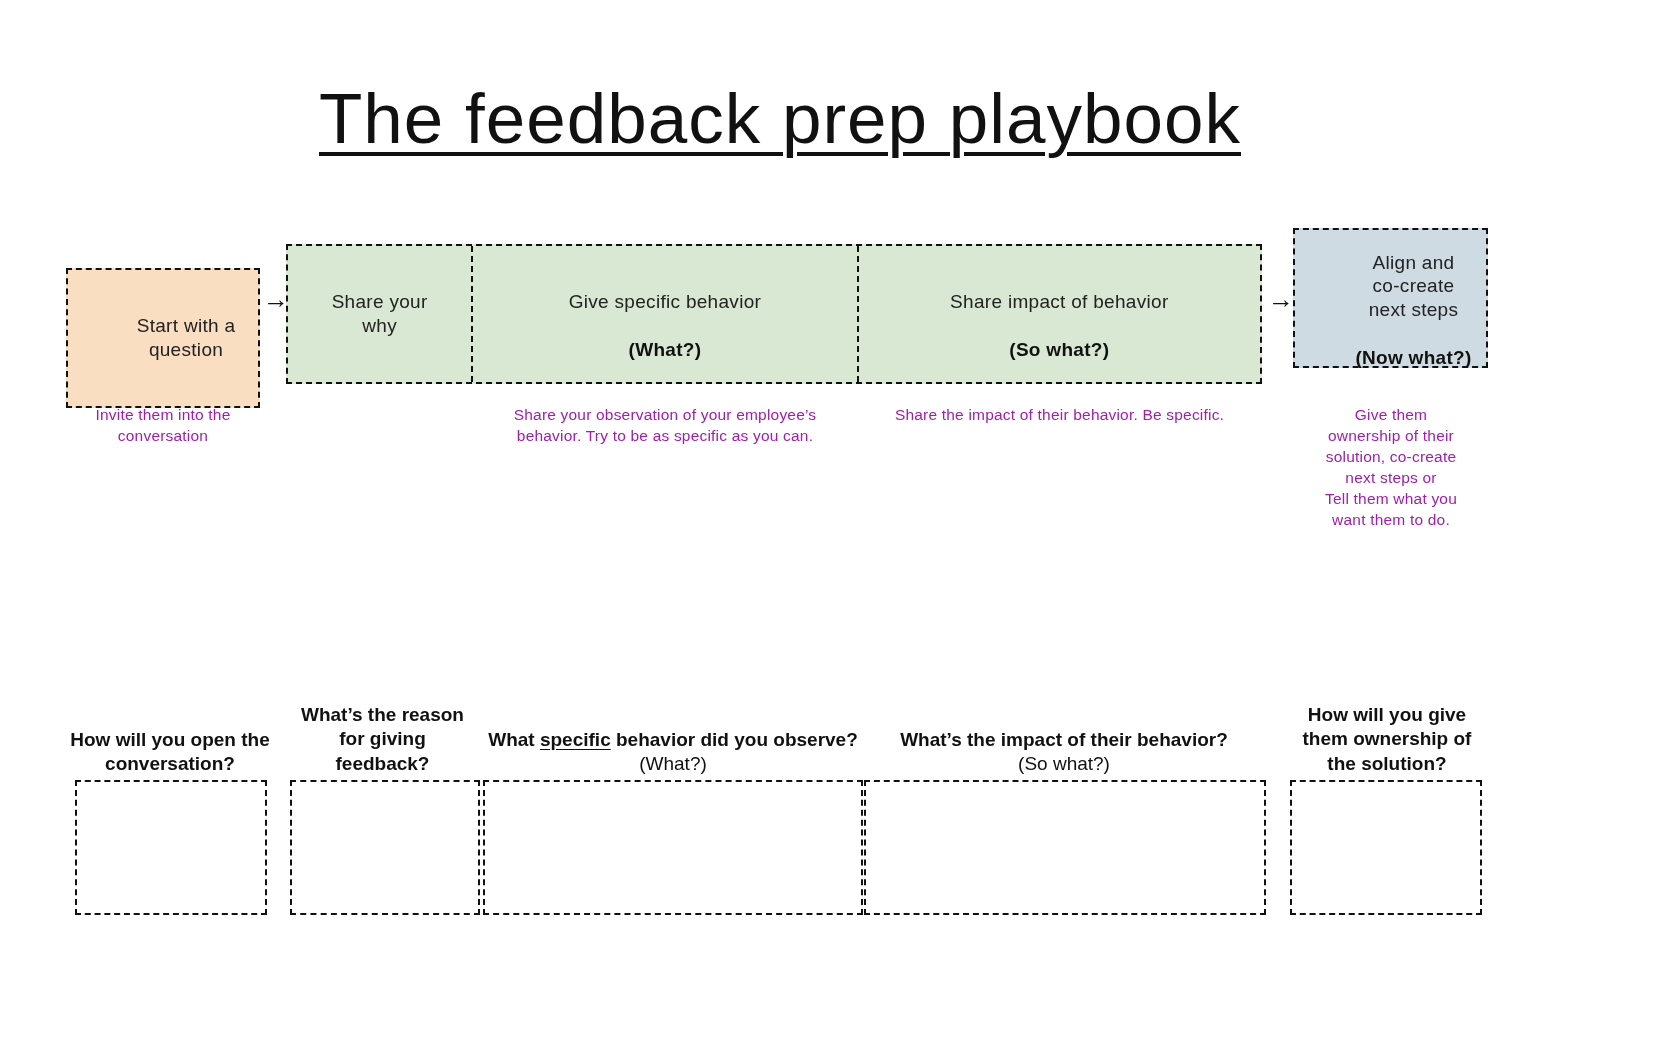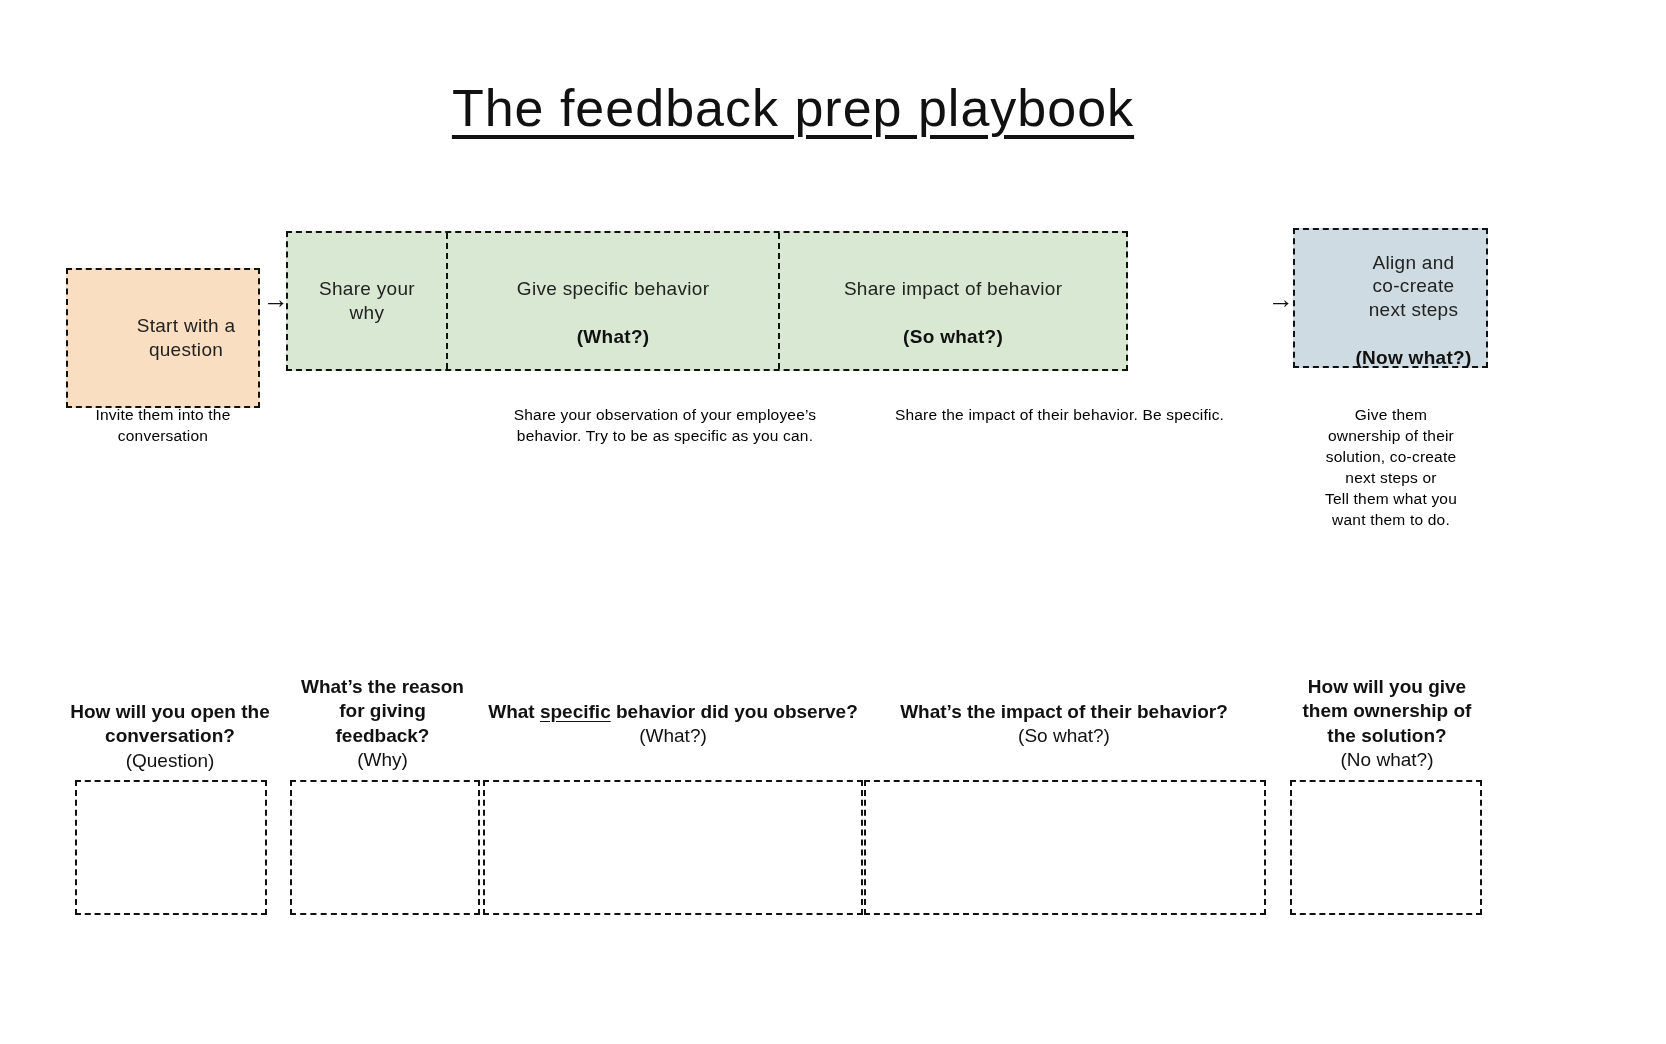--- a/index.html
+++ b/index.html
@@ -6,23 +6,23 @@
   .canvas{
     position:relative;
     width:1666px;height:1044px;
     background:#ffffff;
     font-family:"Liberation Sans", sans-serif;
     color:#1c1c1c;
     overflow:hidden;
   }
   .title{
     position:absolute;
-    left:13px;top:78px;width:1560px;
+    left:0;top:78px;width:1560px;
     text-align:center;
-    font-size:52px;
+    font-size:71px;
     font-weight:500;
     letter-spacing:1px;
     color:#111;
     text-decoration:underline;
     text-decoration-thickness:4px;
     text-underline-offset:9px;
   }
   
   .step-box{
     position:absolute;
@@ -30,49 +30,49 @@
     border:2px dashed #111;
     box-sizing:border-box;
     display:flex;align-items:center;justify-content:center;
     text-align:center;
     padding-left:46px;
   }
   .box-inner{white-space:pre-line;font-size:19px;line-height:1.25;color:#222;letter-spacing:.3px;}
   .box-tag{font-weight:700;color:#111;}
   .green-group{
     position:absolute;
-    left:286px;top:231px;width:842px;height:140px;
+    left:286px;top:244px;width:976px;height:140px;
     border:2px dashed #111;
     box-sizing:border-box;
     display:flex;
     justify-content:flex-end;
   }
   .green-sec{
     display:flex;align-items:center;justify-content:center;
     text-align:center;box-sizing:border-box;height:100%;
   }
   .green-sec + .green-sec{border-left:2px dashed #111;}
   .arrow{
     position:absolute;top:286px;
     font-size:26px;color:#111;line-height:1;
   }
   
   .desc{
     position:absolute;top:405px;
     text-align:center;
     font-size:15.5px;line-height:1.35;
-    color:#000000;letter-spacing:.2px;
+    color:#a21caf;letter-spacing:.2px;
     white-space:pre-line;
   }
   
   .prompt{
     position:absolute;
     text-align:center;
     font-size:19px;line-height:1.28;
-    font-weight:700;color:#111;
+    font-weight:700;color:#111;margin-top:28px;
   }
   .prompt .sub{display:block;font-weight:400;}
   .prompt .ul{text-decoration:underline;text-underline-offset:3px;}
   
   .answer-box{
     position:absolute;top:780px;height:135px;
     border:2px dashed #111;
     box-sizing:border-box;
     background:#ffffff;
   }

